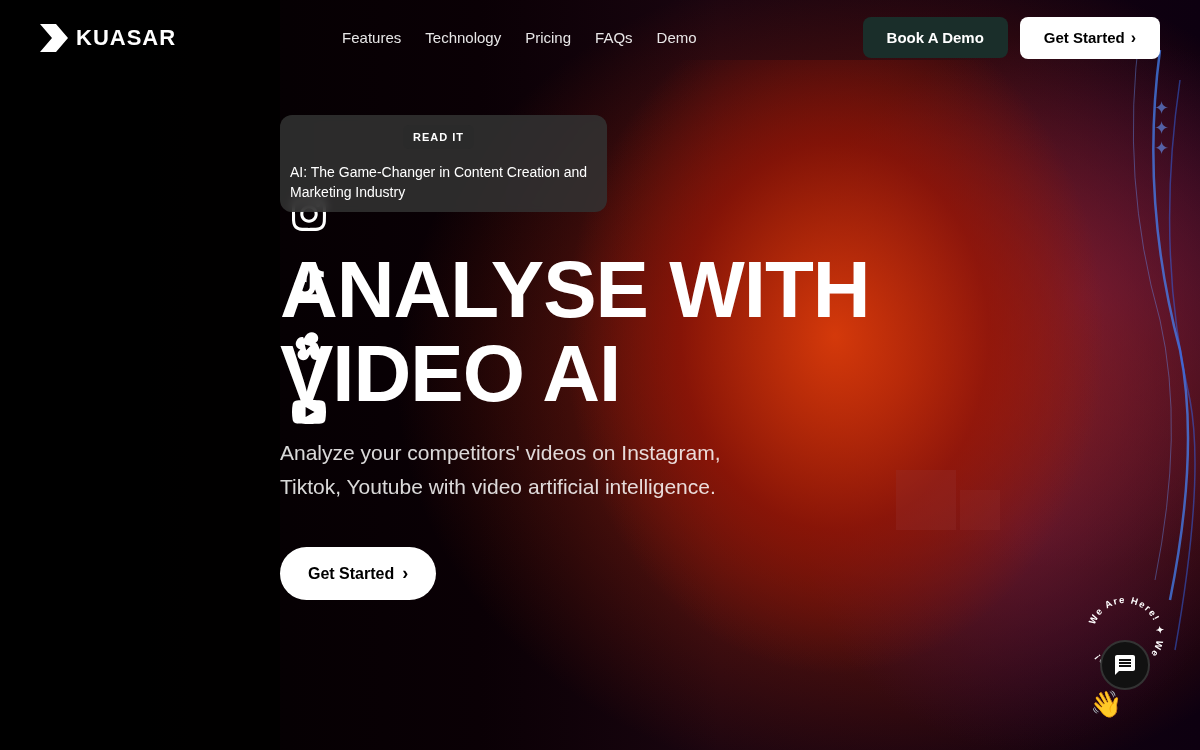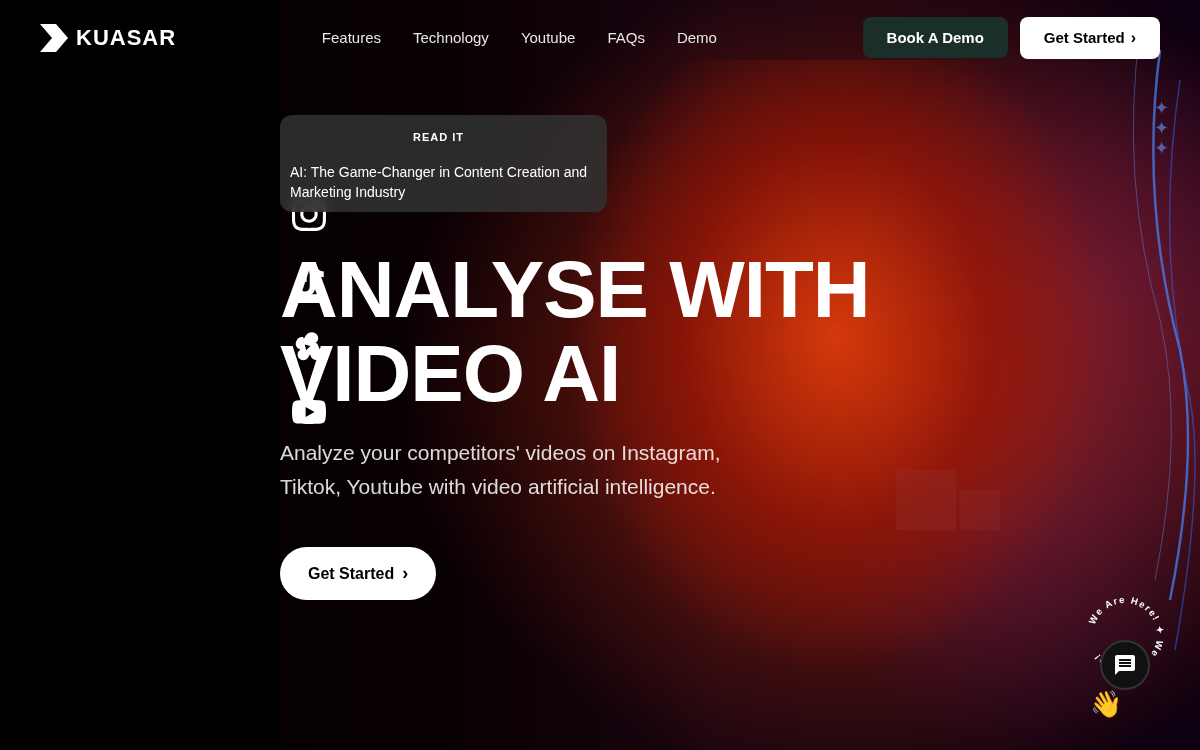--- a/index.html
+++ b/index.html
@@ -65,21 +65,21 @@
       color: #fff;
       font-size: 22px;
       font-weight: 800;
       letter-spacing: 1px;
       text-transform: uppercase;
     }
 
     .nav-links {
       display: flex;
       align-items: center;
-      gap: 32px;
+      gap: 24px;
       list-style: none;
     }
 
     .nav-links a {
       color: #fff;
       text-decoration: none;
       font-size: 15px;
       font-weight: 500;
       opacity: 0.9;
       cursor: pointer;
@@ -335,21 +335,21 @@
   <div class="logo">
     <svg width="28" height="28" viewBox="0 0 28 28" fill="white">
       <polygon points="0,0 16,0 28,14 16,28 0,28 12,14"></polygon>
     </svg>
     <span>KUASAR</span>
   </div>
 
   <ul class="nav-links">
     <li><a>Features</a></li>
     <li><a>Technology</a></li>
-    <li><a>Youtube</a></li>
+    <li><a>Pricing</a></li>
     <li><a>FAQs</a></li>
     <li><a>Demo</a></li>
   </ul>
 
   <div class="nav-actions">
     <button class="btn-book">Book A Demo</button>
     <button class="btn-get-started-nav">
       <span>Get Started</span>
       <span class="arrow">›</span>
     </button>

